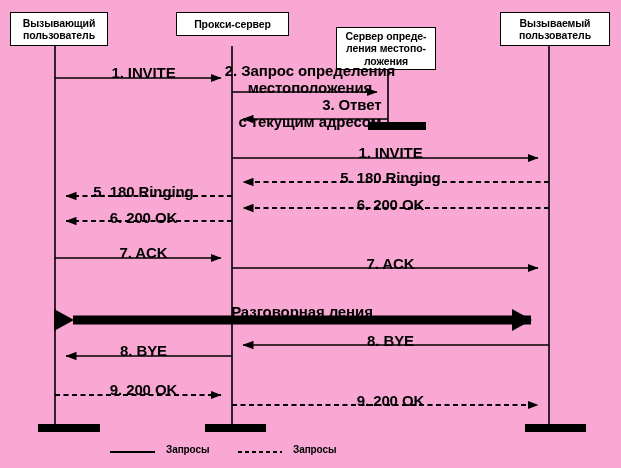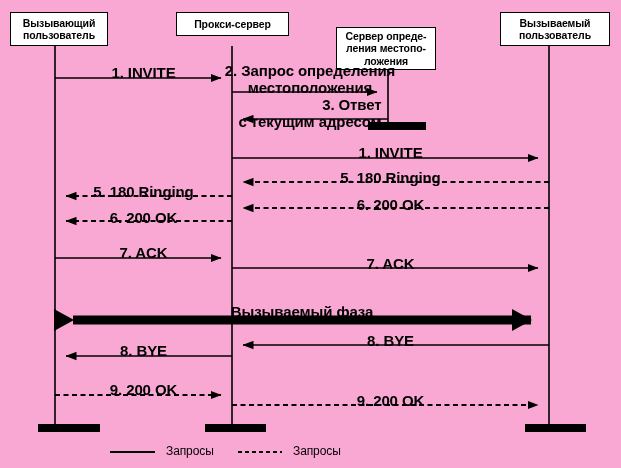--- a/index.html
+++ b/index.html
@@ -43,22 +43,22 @@
     font-weight: bold;
     color: #000;
     text-align: center;
     line-height: 1.15;
     white-space: pre-line;
     letter-spacing: -0.1px;
     transform: translateX(-50%);
   }
   .legend-label {
     position: absolute;
-    font-size: 12px;
-    font-weight: normal;
+    font-size: 10px;
+    font-weight: bold;
     color: #000;
     letter-spacing: -0.1px;
   }
 </style>
 </head>
 <body>
 
 <div id="diagram-root">
 
   <svg id="diagram-svg" width="621" height="468" viewBox="0 0 621 468">
@@ -125,20 +125,20 @@
       <div class="msg-label" style="left: 390.5px; top: 169px;">5. 180 Ringing</div>
       <div class="msg-label" style="left: 143.5px; top: 183px;">5. 180 Ringing</div>
       <div class="msg-label" style="left: 390.5px; top: 196px;">6. 200 OK</div>
       <div class="msg-label" style="left: 143.5px; top: 209px;">6. 200 OK</div>
       <div class="msg-label" style="left: 143.5px; top: 244px;">7. ACK</div>
       <div class="msg-label" style="left: 390.5px; top: 255px;">7. ACK</div>
       <div class="msg-label" style="left: 390.5px; top: 332px;">8. BYE</div>
       <div class="msg-label" style="left: 143.5px; top: 342px;">8. BYE</div>
       <div class="msg-label" style="left: 143.5px; top: 381px;">9. 200 OK</div>
       <div class="msg-label" style="left: 390.5px; top: 392px;">9. 200 OK</div>
-      <div class="msg-label" style="left: 302px; top: 303px;">Вызываемый фаза</div>
+      <div class="msg-label" style="left: 302px; top: 303px;">Разговорная ления</div>
     </div>
   <div id="legend-layer">
       <div class="legend-label" style="left: 166px; top: 444px;">Запросы</div>
       <div class="legend-label" style="left: 293px; top: 444px;">Запросы</div>
     </div>
 
 </div>
 
 </body></html>

